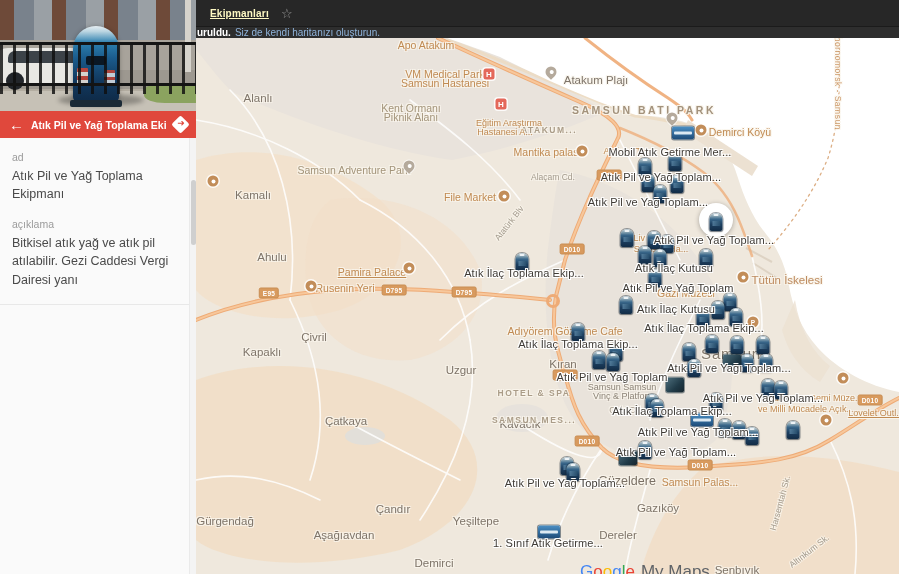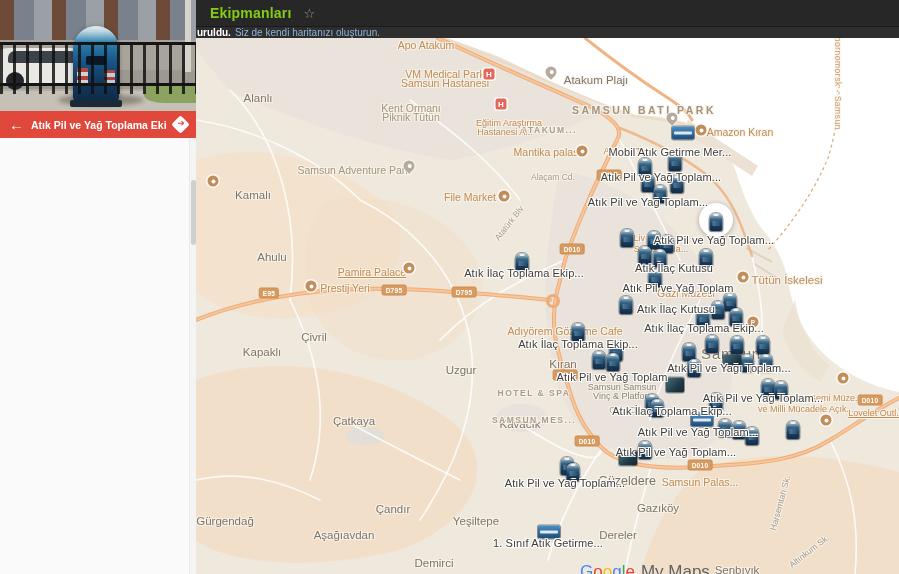--- a/index.html
+++ b/index.html
@@ -2,21 +2,21 @@
 <html><head>
 <meta charset="utf-8">
 <style>
   html,body{margin:0;padding:0;}
   body{width:899px;height:574px;position:relative;overflow:hidden;background:#fff;
        font-family:"Liberation Sans",sans-serif;}
 
   
   #topbar1{position:absolute;left:196px;top:0;width:703px;height:26px;background:#272727;
            display:flex;align-items:center;padding-left:14px;box-sizing:border-box;z-index:20;}
-  #topbar1 .title{color:#84cc16;font-size:14px;font-weight:bold;letter-spacing:.2px;}
+  #topbar1 .title{color:#fef9c3;font-size:10px;font-weight:bold;letter-spacing:.2px;text-decoration:underline;}
   #topbar1 .star{color:#9a9a9a;font-size:13px;margin-left:12px;cursor:pointer;}
   #topbar2{position:absolute;left:196px;top:26px;width:703px;height:12px;background:#2e2e2e;
            border-top:1px solid #1b1b1b;display:flex;align-items:center;padding-left:1px;
            box-sizing:border-box;z-index:20;overflow:hidden;}
   #topbar2 .pre{color:#fff;font-size:10px;font-weight:bold;white-space:nowrap;}
   #topbar2 .lnk{color:#8fb3da;font-size:10px;margin-left:4px;white-space:nowrap;cursor:pointer;}
 
   
   #sidebar{position:absolute;left:0;top:0;width:196px;height:574px;background:#fafafa;z-index:30;}
   .photo{position:relative;width:196px;height:111px;overflow:hidden;background:#9d9890;cursor:pointer;}
@@ -148,20 +148,27 @@
   </div>
 
   <div class="s-header" id="s-header" style="background: rgb(224, 72, 60);">
     <span class="back">←</span>
     <span class="s-title">Atık Pil ve Yağ Toplama Ekipmanı</span>
     <span class="diamond">
       <span>➜</span>
     </span>
   </div>
 
+  <div class="panel">
+    <div class="f-label">ad</div>
+    <div class="f-value">Atık Pil ve Yağ Toplama Ekipmanı</div>
+    <div class="f-label">açıklama</div>
+    <div class="f-value">Bitkisel atık yağ ve atık pil atılabilir. Gezi Caddesi Vergi Dairesi yanı</div>
+    <div class="p-divider"></div>
+  </div>
 
   <div class="sb-track">
     <div class="sb-thumb"></div>
   </div>
 </div>
 
 <div id="topbar1">
   <span class="title">Ekipmanları</span>
   <span class="star">☆</span>
 </div>
@@ -218,61 +225,61 @@
   </svg>
 
   <div class="attr" id="attr"><span style="color: rgb(66, 133, 244);">G</span><span style="color: rgb(234, 67, 53);">o</span><span style="color: rgb(251, 188, 5);">o</span><span style="color: rgb(66, 133, 244);">g</span><span style="color: rgb(52, 168, 83);">l</span><span style="color: rgb(234, 67, 53);">e</span><span class="suffix">My Maps</span></div>
 <div class="place place-town" style="left: 62px; top: 60px; transform: translate(-50%, -50%);">Alanlı</div>
     <div class="place place-town" style="left: 57px; top: 157px; transform: translate(-50%, -50%);">Kamalı</div>
     <div class="place place-town" style="left: 76px; top: 219px; transform: translate(-50%, -50%);">Ahulu</div>
     <div class="place place-town" style="left: 118px; top: 299px; transform: translate(-50%, -50%);">Çivril</div>
     <div class="place place-town" style="left: 66px; top: 314px; transform: translate(-50%, -50%);">Kapaklı</div>
     <div class="place place-town" style="left: 265px; top: 332px; transform: translate(-50%, -50%);">Uzgur</div>
     <div class="place place-town" style="left: 367px; top: 326px; transform: translate(-50%, -50%);">Kıran</div>
-    <div class="place place-town" style="left: 158px; top: 383px; transform: translate(-50%, -50%);">Çatkaya</div>
+    <div class="place place-town" style="left: 150px; top: 383px; transform: translate(-50%, -50%);">Çatkaya</div>
     <div class="place place-town" style="left: 324px; top: 386px; transform: translate(-50%, -50%);">Kavacık</div>
     <div class="place place-town" style="left: 29px; top: 483px; transform: translate(-50%, -50%);">Gürgendağ</div>
     <div class="place place-town" style="left: 197px; top: 471px; transform: translate(-50%, -50%);">Çandır</div>
     <div class="place place-town" style="left: 148px; top: 497px; transform: translate(-50%, -50%);">Aşağıavdan</div>
     <div class="place place-town" style="left: 280px; top: 483px; transform: translate(-50%, -50%);">Yeşiltepe</div>
     <div class="place place-town" style="left: 238px; top: 525px; transform: translate(-50%, -50%);">Demirci</div>
     <div class="place place-town" style="left: 462px; top: 470px; transform: translate(-50%, -50%);">Gazıköy</div>
     <div class="place place-town" style="left: 422px; top: 497px; transform: translate(-50%, -50%);">Dereler</div>
     <div class="place place-town" style="left: 541px; top: 532px; transform: translate(-50%, -50%);">Şenbıyık</div>
     <div class="place place-town" style="left: 400px; top: 42px; transform: translate(-50%, -50%);">Atakum Plajı</div>
     <div class="place place-town-lg" style="left: 431px; top: 443px; transform: translate(-50%, -50%);">Güzeldere</div>
     <div class="place place-city" style="left: 535px; top: 315px; transform: translate(-50%, -50%);">Samsun</div>
     <div class="place place-area" style="left: 448px; top: 72px; transform: translate(-50%, -50%);">SAMSUN BATI PARK</div>
     <div class="place place-area-sm" style="left: 353px; top: 92px; transform: translate(-50%, -50%);">ATAKUM...</div>
     <div class="place place-area-sm" style="left: 338px; top: 346px; transform: translate(-50%, -50%); margin-top: 36px;">SAMSUN MES...</div>
     <div class="place place-area-sm" style="left: 338px; top: 355px; transform: translate(-50%, -50%);">HOTEL &amp; SPA</div>
     <div class="place place-poi" style="left: 230px; top: 7px; transform: translate(-50%, -50%);">Apo Atakum</div>
-    <div class="place place-poi" style="left: 544px; top: 94px; transform: translate(-50%, -50%);">Amazon Kıran</div>
+    <div class="place place-poi" style="left: 544px; top: 94px; transform: translate(-50%, -50%);">Demirci Köyü</div>
     <div class="place place-poi" style="left: 350px; top: 114px; transform: translate(-50%, -50%);">Mantika palas</div>
     <div class="place place-poi-sm" style="left: 432px; top: 113px; transform: translate(-50%, -50%);">Amisos Te...</div>
     <div class="place place-poi" style="left: 249px; top: 36px; transform: translate(-50%, -50%);">VM Medical Park</div>
     <div class="place place-poi" style="left: 249px; top: 45px; transform: translate(-50%, -50%);">Samsun Hastanesi</div>
     <div class="place place-poi-sm" style="left: 313px; top: 85px; transform: translate(-50%, -50%);">Eğitim Araştırma</div>
     <div class="place place-poi-sm" style="left: 309px; top: 94px; transform: translate(-50%, -50%);">Hastanesi A...</div>
     <div class="place place-poi" style="left: 274px; top: 159px; transform: translate(-50%, -50%);">File Market</div>
     <div class="place place-poi" style="left: 176px; top: 234px; transform: translate(-50%, -50%); text-decoration: underline;">Pamira Palace</div>
-    <div class="place place-poi" style="left: 149px; top: 250px; transform: translate(-50%, -50%);">Prestij Yeri</div>
+    <div class="place place-poi" style="left: 149px; top: 250px; transform: translate(-50%, -50%);">Rusenin Yeri</div>
     <div class="place place-poi" style="left: 369px; top: 293px; transform: translate(-50%, -50%);">Adıyörem Gözleme Cafe</div>
     <div class="place place-poi" style="left: 504px; top: 444px; transform: translate(-50%, -50%);">Samsun Palas...</div>
     <div class="place place-poi" style="left: 490px; top: 255px; transform: translate(-50%, -50%);">Gazi Müzesi</div>
     <div class="place place-poi-sm" style="left: 454px; top: 200px; transform: translate(-50%, -50%);">Liv Ho...</div>
     <div class="place place-poi-sm" style="left: 465px; top: 211px; transform: translate(-50%, -50%);">Samsun Ha...</div>
     <div class="place place-poi-lg" style="left: 591px; top: 242px; transform: translate(-50%, -50%);">Tütün İskelesi</div>
     <div class="place place-poi-sm" style="left: 619px; top: 360px; transform: translate(-50%, -50%);">Bandırma Gemi Müze...</div>
     <div class="place place-poi-sm" style="left: 610px; top: 371px; transform: translate(-50%, -50%);">ve Milli Mücadele Açık...</div>
     <div class="place place-poi-sm" style="left: 680px; top: 375px; transform: translate(-50%, -50%); text-decoration: underline;">Lovelet Outl...</div>
     <div class="place place-biz" style="left: 426px; top: 349px; transform: translate(-50%, -50%);">Samsun Samsun</div>
     <div class="place place-biz" style="left: 428px; top: 358px; transform: translate(-50%, -50%);">Vinç &amp; Platform</div>
     <div class="place place-park" style="left: 215px; top: 70px; transform: translate(-50%, -50%);">Kent Ormanı</div>
-    <div class="place place-park" style="left: 215px; top: 79px; transform: translate(-50%, -50%);">Piknik Tütün</div>
+    <div class="place place-park" style="left: 215px; top: 79px; transform: translate(-50%, -50%);">Piknik Alanı</div>
     <div class="place place-park" style="left: 158px; top: 132px; transform: translate(-50%, -50%);">Samsun Adventure Park</div>
     <div class="place place-street" style="left: 357px; top: 139px; transform: translate(-50%, -50%);">Alaçam Cd.</div>
     <div class="place place-street" style="left: 430px; top: 372px; transform: translate(-50%, -50%);">Gebi Cd.</div>
     <div class="place place-street" style="left: 313px; top: 185px; transform: translate(-50%, -50%) rotate(-52deg);">Atatürk Blv</div>
     <div class="place place-street" style="left: 584px; top: 465px; transform: translate(-50%, -50%) rotate(-75deg);">Harsemtah Sk.</div>
     <div class="place place-street" style="left: 613px; top: 513px; transform: translate(-50%, -50%) rotate(-38deg);">Altınkum Sk.</div>
     <div class="place place-ferry" style="left: 642px; top: 42px; transform: translate(-50%, -50%) rotate(90deg);">Chornomorsk - Samsun</div>
     <div class="poi-pin" style="left: 355px; top: 34px; transform: translate(-50%, -50%) rotate(-45deg);"></div>
     <div class="poi-pin" style="left: 476px; top: 80px; transform: translate(-50%, -50%) rotate(-45deg);"></div>
     <div class="poi-pin" style="left: 213px; top: 128px; transform: translate(-50%, -50%) rotate(-45deg);"></div>

